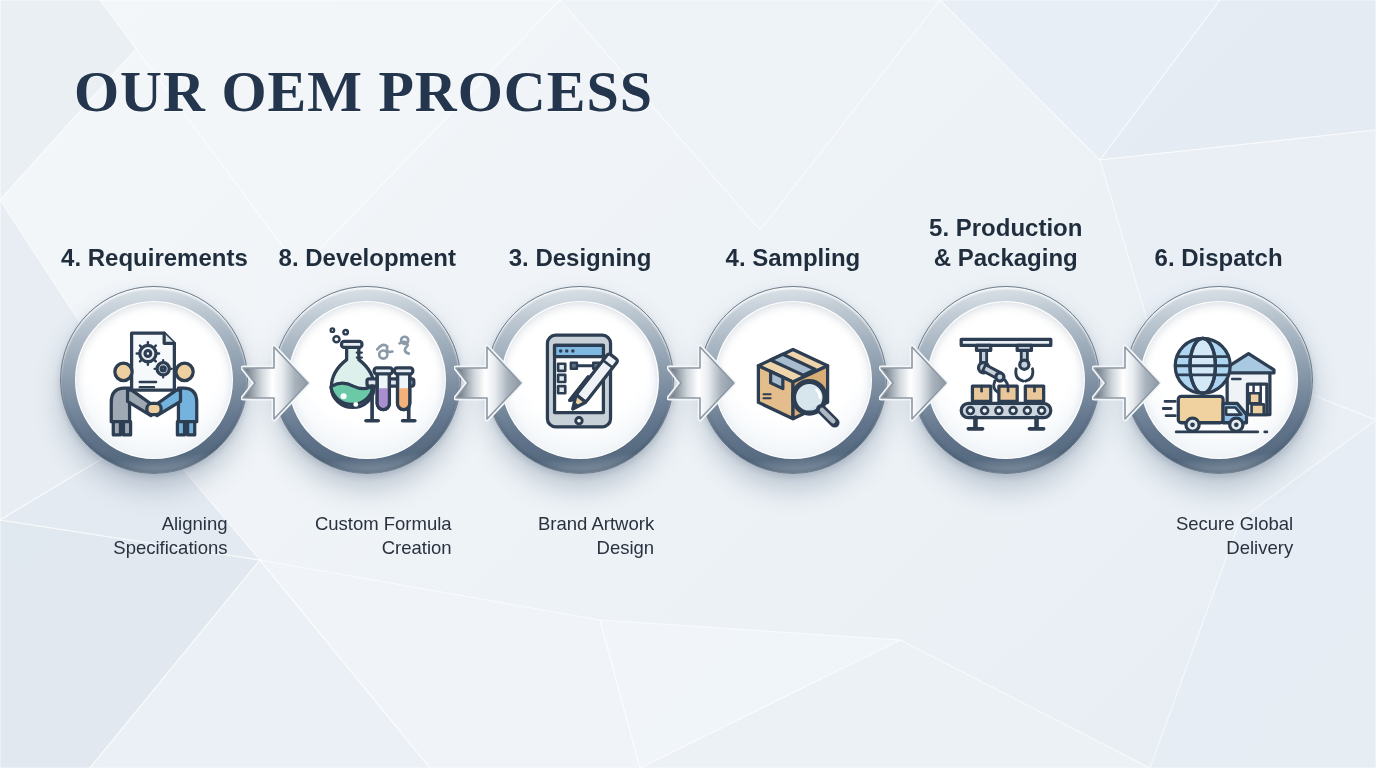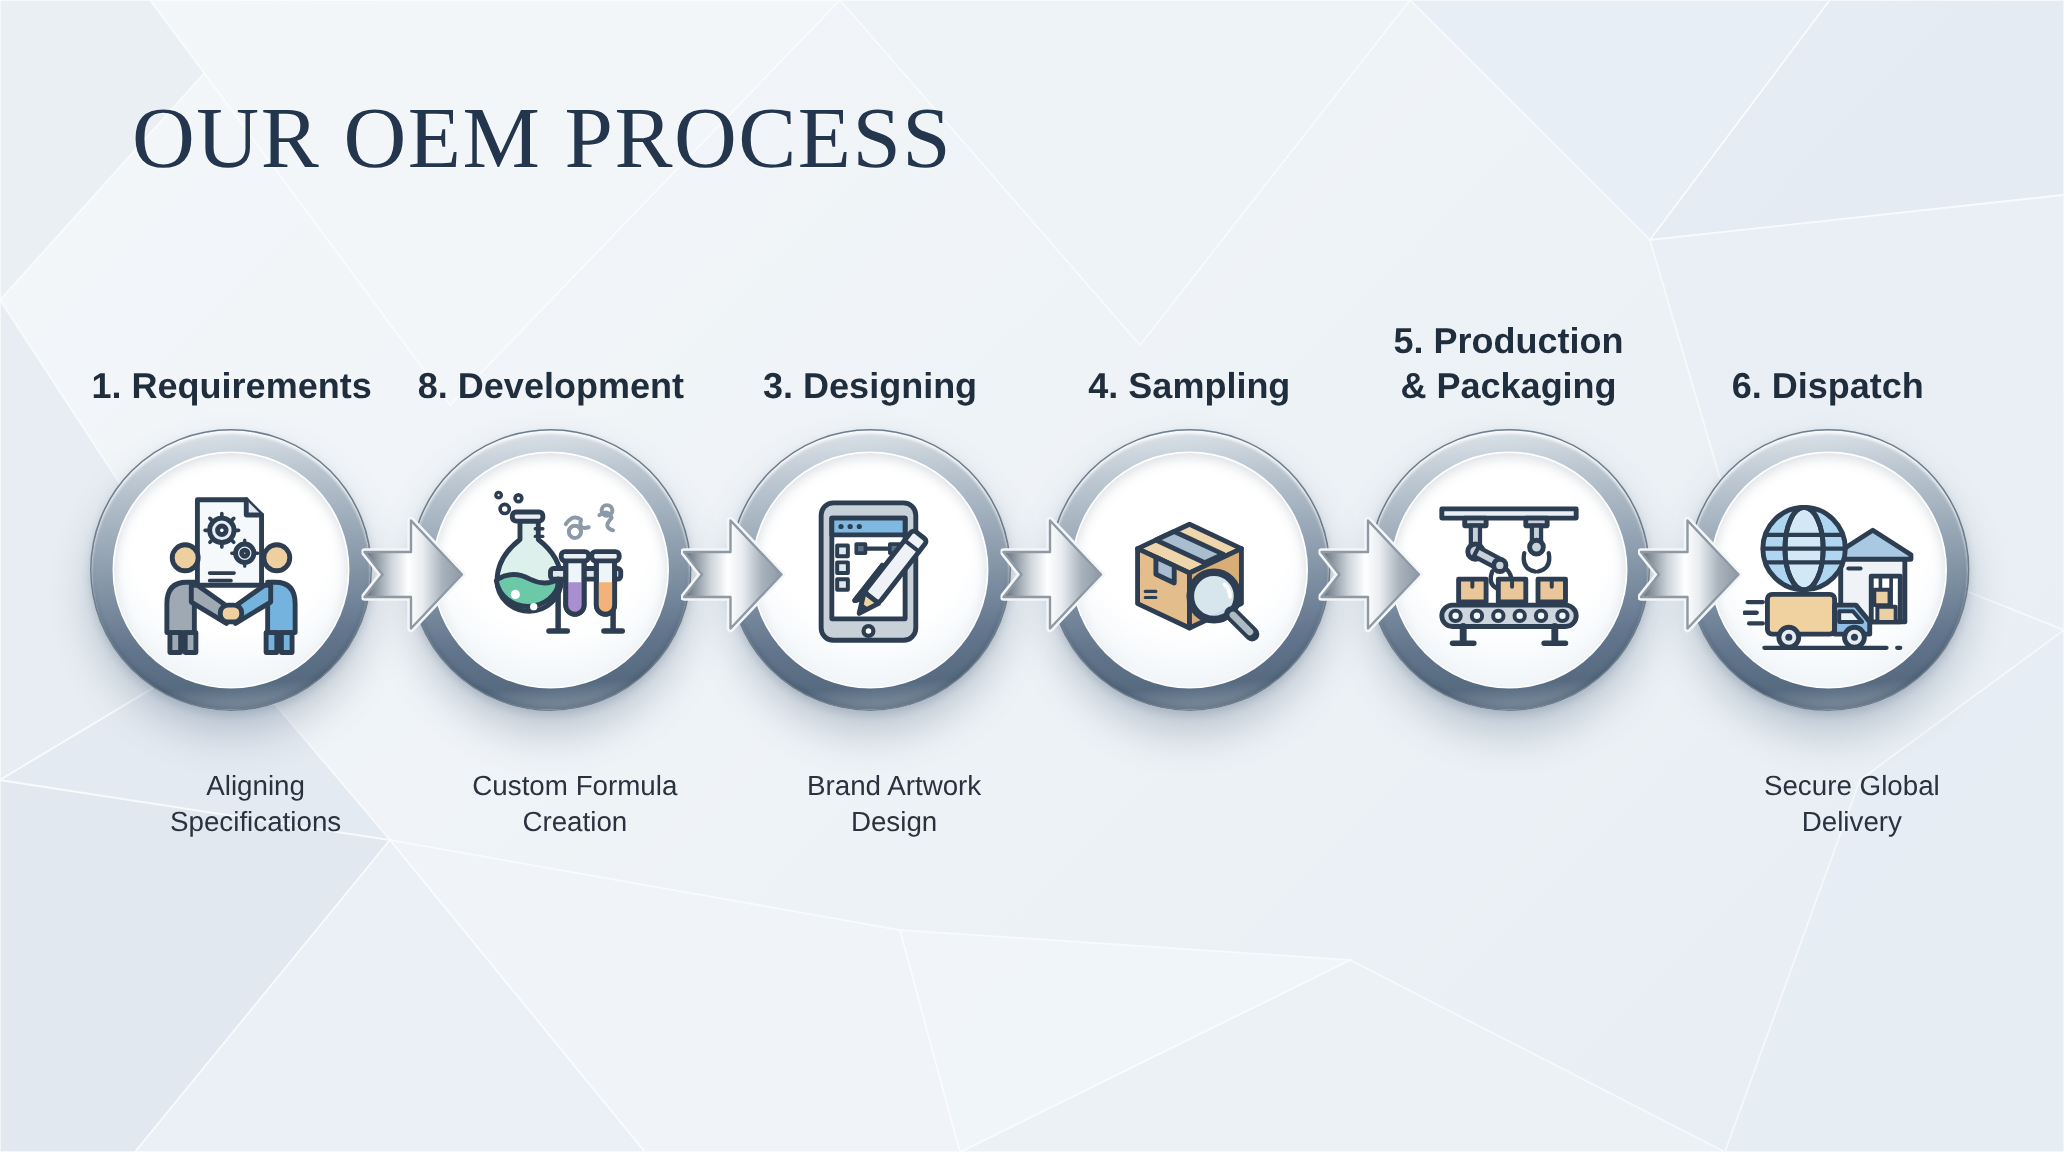--- a/index.html
+++ b/index.html
@@ -16,24 +16,24 @@
 
   .bg-pattern {
     position: absolute;
     inset: 0;
     width: 100%;
     height: 100%;
   }
 
   .page-title {
     position: absolute;
-    left: 88px;
+    left: 74px;
     top: 60px;
     font-family: "Liberation Serif", serif;
-    font-weight: 400;
+    font-weight: 700;
     font-size: 58px;
     line-height: 1.1;
     letter-spacing: 1px;
     color: #24364e;
     text-shadow: 0 1px 1px rgba(255,255,255,0.7);
   }
 
   .steps-row {
     position: absolute;
     left: 48px;
@@ -89,21 +89,21 @@
     box-shadow:
       inset 0 3px 8px rgba(96,115,138,0.22),
       inset 0 -2px 4px rgba(255,255,255,0.7);
     display: flex;
     align-items: center;
     justify-content: center;
   }
 
   .step-desc {
     margin-top: 38px;
-    text-align: center;
+    text-align: right;
     font-size: 18.5px;
     font-weight: 400;
     line-height: 1.3;
     color: #29323e;
     white-space: pre-line;
     margin-left: 32px;
   }
 
   .proc-arrow {
     position: absolute;
@@ -155,21 +155,21 @@
         <stop offset="1" stop-color="#8e99a4"></stop>
       </linearGradient>
     </defs>
   </svg>
 
   <h1 class="page-title">OUR OEM PROCESS</h1>
 
   <div class="steps-row">
 
     <div class="step">
-      <div class="step-title">1. Requirements</div>
+      <div class="step-title">4. Requirements</div>
       <div class="step-circle">
         <div class="step-circle-inner">
           <svg class="icon-svg" width="114" height="114" viewBox="0 0 112 112" fill="none" stroke="#2d3e52" stroke-width="3.2" stroke-linecap="round" stroke-linejoin="round">
             <path d="M34 10 h32 l10 10 v46 H34 z" fill="#f6f9fb"></path>
             <path d="M66 10 v10 h10" fill="#e2eaf1"></path>
             <circle cx="50" cy="30" r="8" fill="#e7edf3"></circle>
             <circle cx="50" cy="30" r="2.8" fill="#ffffff"></circle>
             <g stroke-width="2.4">
               <path d="M50 19 v3 M50 38 v3 M39 30 h3 M58 30 h3 M42.2 22.2 l2.1 2.1 M55.7 35.7 l2.1 2.1 M57.8 22.2 l-2.1 2.1 M44.3 35.7 l-2.1 2.1"></path>
             </g>

